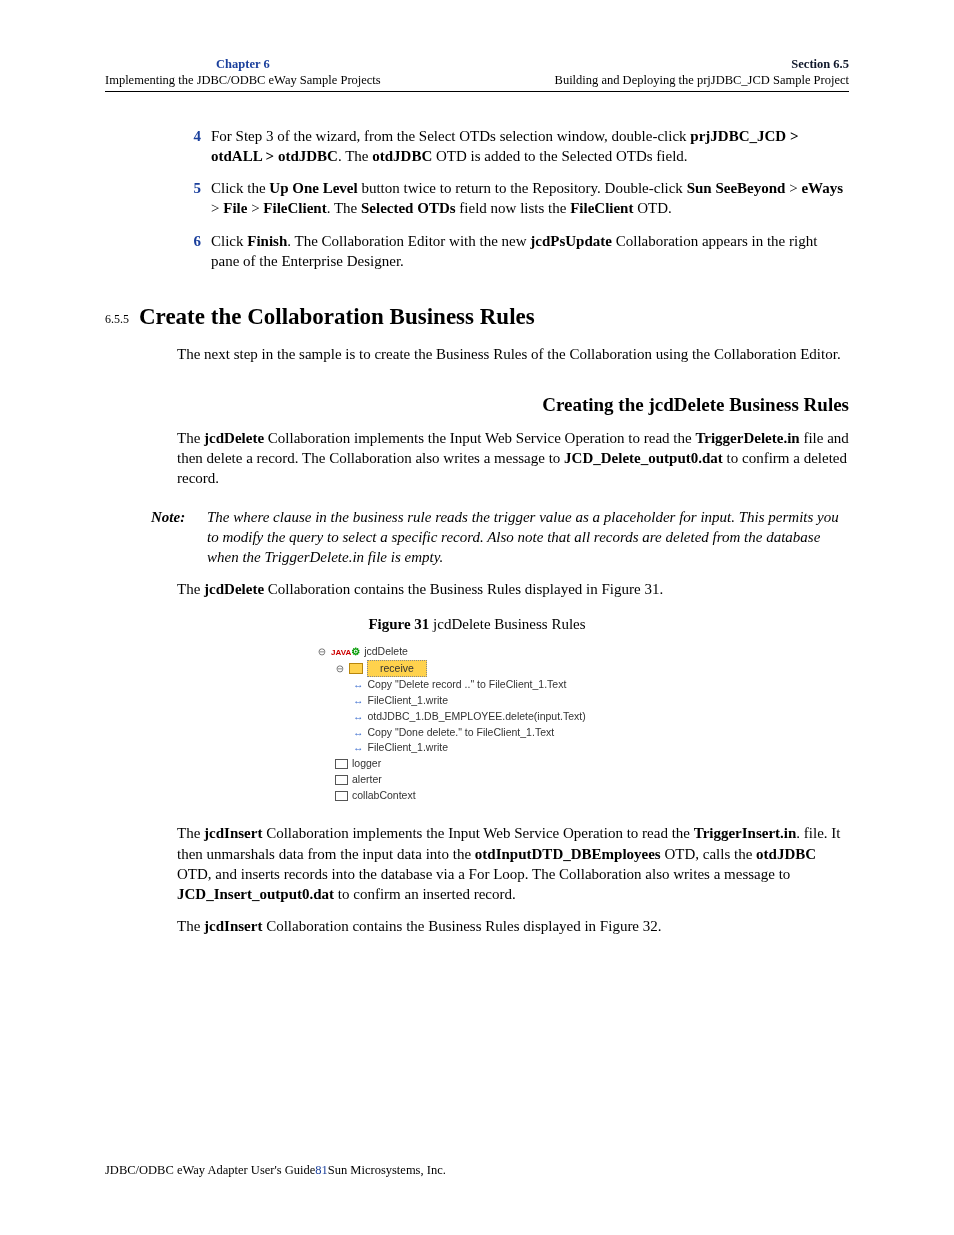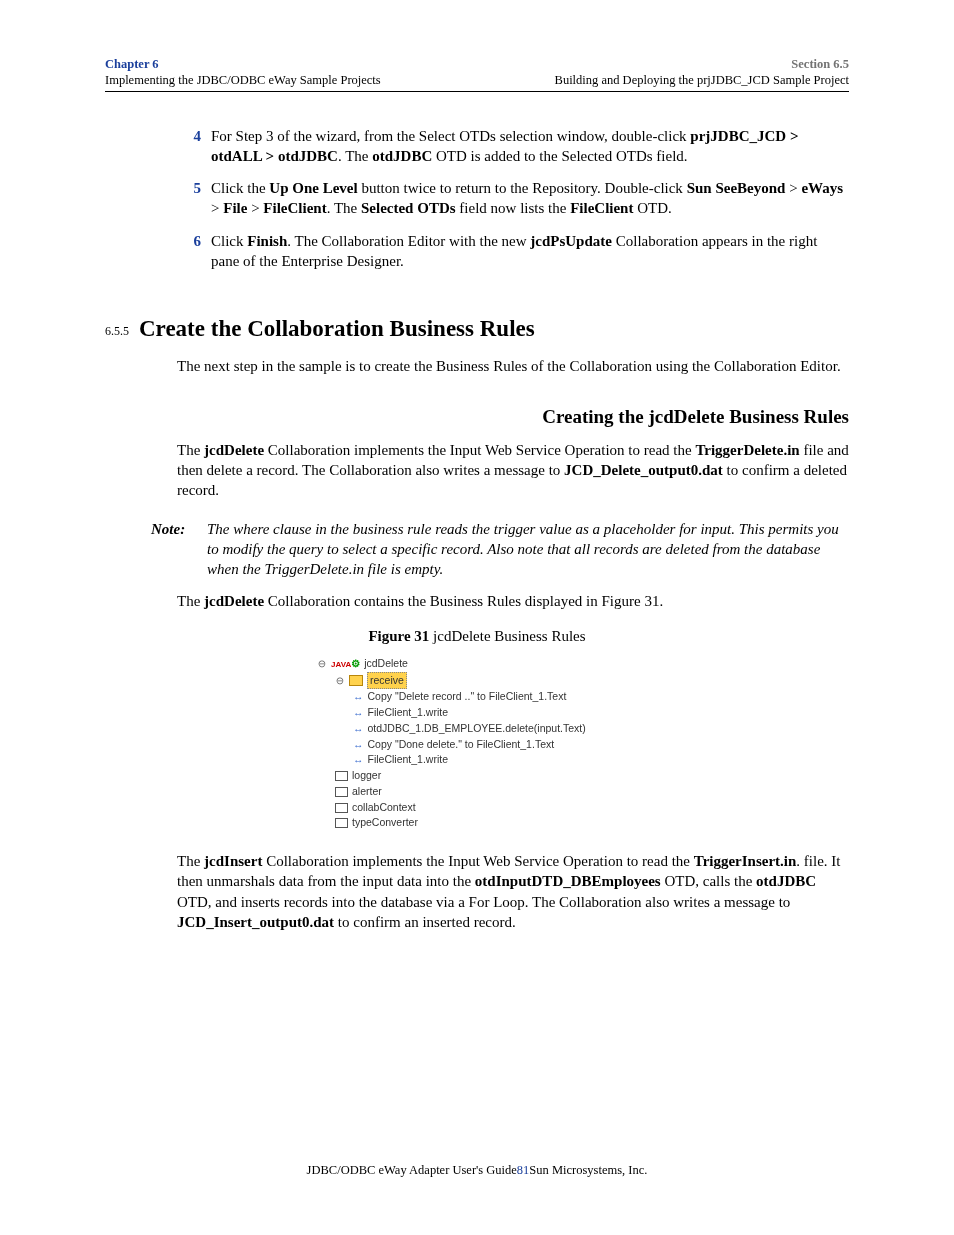--- a/index.html
+++ b/index.html
@@ -18,58 +18,58 @@
     box-sizing: border-box;
     position: relative;
     min-height: 1235px;
   }
   .header-row {
     display: flex;
     justify-content: space-between;
     font-size: 12.5px;
     line-height: 1.3;
   }
-  .header-left { text-align: left; }
+  .header-left { text-align: center; }
   .header-right { text-align: right; }
   .chapter-link { color: #1a3f9c; font-weight: bold; }
-  .section-link { color: #737373; font-weight: bold; }
+  .section-link { color: #0f172a; font-weight: bold; }
   .hr { border: none; border-top: 1px solid #000; margin: 2px 0 0 0; }
   .content { margin-top: 34px; }
   .ol-step { margin: 0 0 12px 72px; }
   .step-row { display: flex; }
   .step-num { color: #1a3f9c; font-weight: bold; width: 24px; flex-shrink: 0; text-align: right; margin-right: 10px; }
   .step-text { }
-  h2.sec { font-size: 23px; font-weight: bold; margin: 42px 0 12px 0; }
+  h2.sec { font-size: 23px; font-weight: bold; margin: 30px 0 12px 0; }
   .secnum { font-size: 12px; font-weight: normal; margin-right: 10px; vertical-align: middle; }
   h3.subsec { font-size: 19px; font-weight: bold; margin: 28px 0 10px 46px; text-align: right; }
   p.body { margin: 0 0 12px 72px; }
   .note-row { display: flex; margin: 18px 0 12px 46px; justify-content: flex-end; }
   .note-label { font-weight: bold; font-style: italic; flex-shrink:0; width: 56px; }
   .note-text { font-style: italic; }
   .fig-caption { text-align: center; margin: 14px 0 10px 0; font-size: 15px; }
   .fig-caption b { font-weight: bold; }
   .figure-box { margin: 0 auto 20px auto; width: 320px; font-family: Arial, sans-serif; font-size: 10.5px; line-height: 1.5; color: #333; }
   .tree-l0 { display:flex; align-items:center; gap:4px; }
   .tree-l1 { margin-left: 18px; display:flex; align-items:center; gap:4px;}
   .tree-l2 { margin-left: 36px; display:flex; align-items:center; gap:4px;}
   .handle { color:#666; font-size:10px; width:10px; display:inline-block; text-align:center;}
   .java-icon { font-size:9px; }
   .java-red { color:#c00; font-weight:bold; font-size:8px; }
   .java-green { color:#090; font-weight:bold; font-size:10px; }
   .folder { width:12px; height:9px; background:#ffd24d; border:1px solid #b8860b; display:inline-block; vertical-align:middle;}
-  .receive-hl { background:#ffd24d; padding:0 2px; border:1px dotted #888;}
+  .receive-hl { background:#ffd24d; padding:0 12px; border:1px dotted #888;}
   .arrow-blue { color:#3366cc; font-weight:bold; }
   .box-empty { width:11px; height:8px; border:1px solid #555; display:inline-block; vertical-align:middle; background:#fff;}
   .footer {
     position: absolute;
     bottom: 56px;
     left: 105px;
     right: 105px;
     display: flex;
-    justify-content: center;
+    justify-content: flex-start;
     font-size: 12.5px;
   }
   .footer .pnum { color: #1a3f9c; }
 </style>
 </head>
 <body>
 
 <div class="page">
 
   <div class="header-row">
@@ -174,31 +174,30 @@
           <span>logger</span>
         </div>
       <div class="tree-l1">
           <span class="box-empty"></span> 
           <span>alerter</span>
         </div>
       <div class="tree-l1">
           <span class="box-empty"></span> 
           <span>collabContext</span>
         </div>
-      <div class="tree-l1">
-          <span class="box-empty"></span> 
-          <span>typeConverter</span>
-        </div>
     </div>
 
 
     <p class="body">
       <span>The </span><b>jcdInsert</b><span> Collaboration implements the Input Web Service Operation to read the </span><b>TriggerInsert.in</b><span>. file. It then unmarshals data from the input data into the </span><b>otdInputDTD_DBEmployees</b><span> OTD, calls the </span><b>otdJDBC</b><span> OTD, and inserts records into the database via a For Loop. The Collaboration also writes a message to </span><b>JCD_Insert_output0.dat</b><span> to confirm an inserted record.</span>
     </p>
 
+    <p class="body">
+      <span>The </span><b>jcdInsert</b><span> Collaboration contains the Business Rules displayed in Figure 32.</span>
+    </p>
 
   </div>
 
   <div class="footer">
     <span>JDBC/ODBC eWay Adapter User's Guide</span>
     <span class="pnum">81</span>
     <span>Sun Microsystems, Inc.</span>
   </div>
 
 </div>

